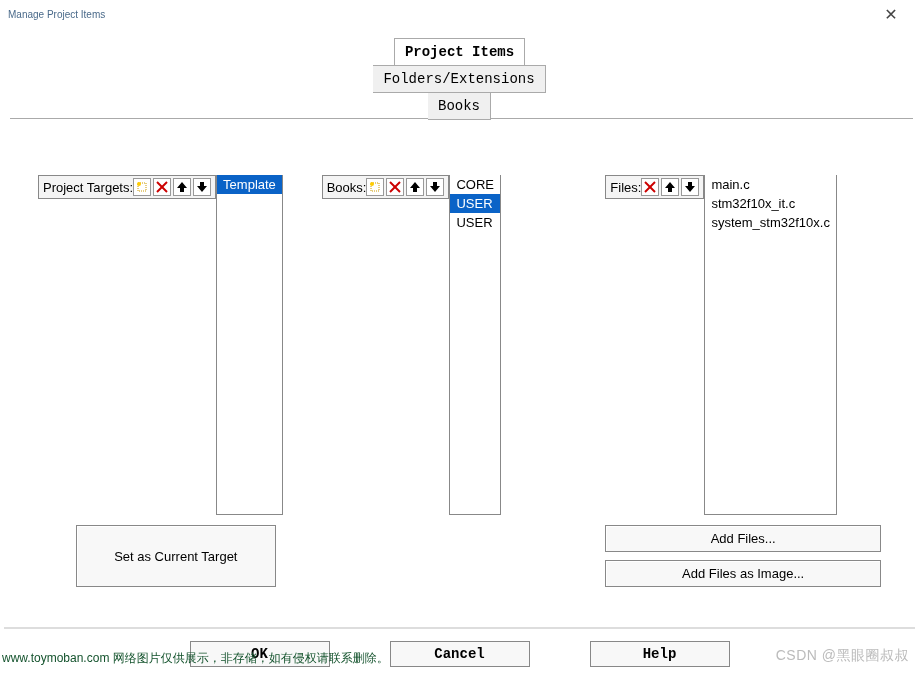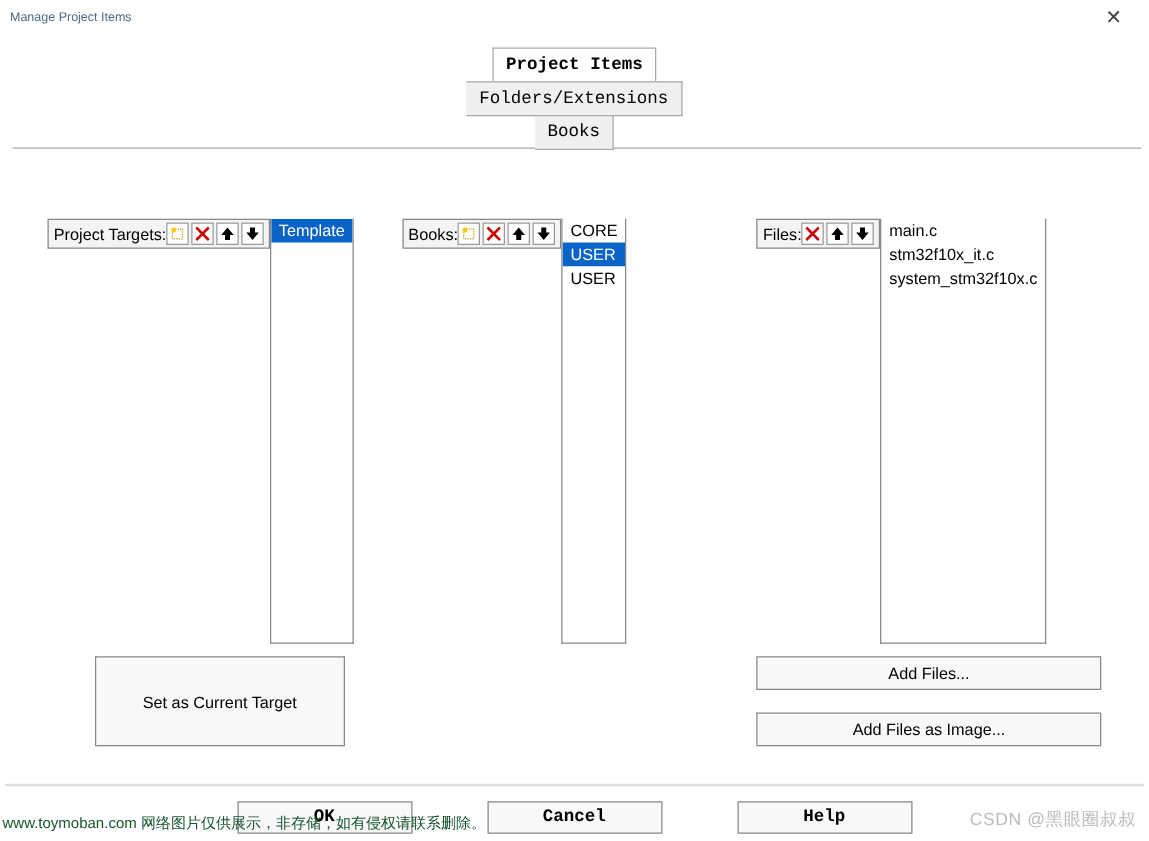--- a/index.html
+++ b/index.html
@@ -128,21 +128,21 @@
   background: #0a63c7;
   color: #ffffff;
 }
 .below-cols {
   display: flex;
   margin-top: 10px;
   gap: 8px;
 }
 .below-left { width: 280px; display:flex; justify-content:center; }
 .below-mid  { width: 280px; }
-.below-right{ width: 280px; display:flex; flex-direction:column; gap:18px; }
+.below-right{ width: 280px; display:flex; flex-direction:column; gap:8px; }
 .winbtn {
   border: 1px solid #888;
   background: #f8f8f8;
   box-shadow: 1px 1px 0 #fff inset;
   padding: 5px 8px;
   font-size: 13px;
   cursor: pointer;
   text-align: center;
 }
 .winbtn.wide { width: 200px; }

